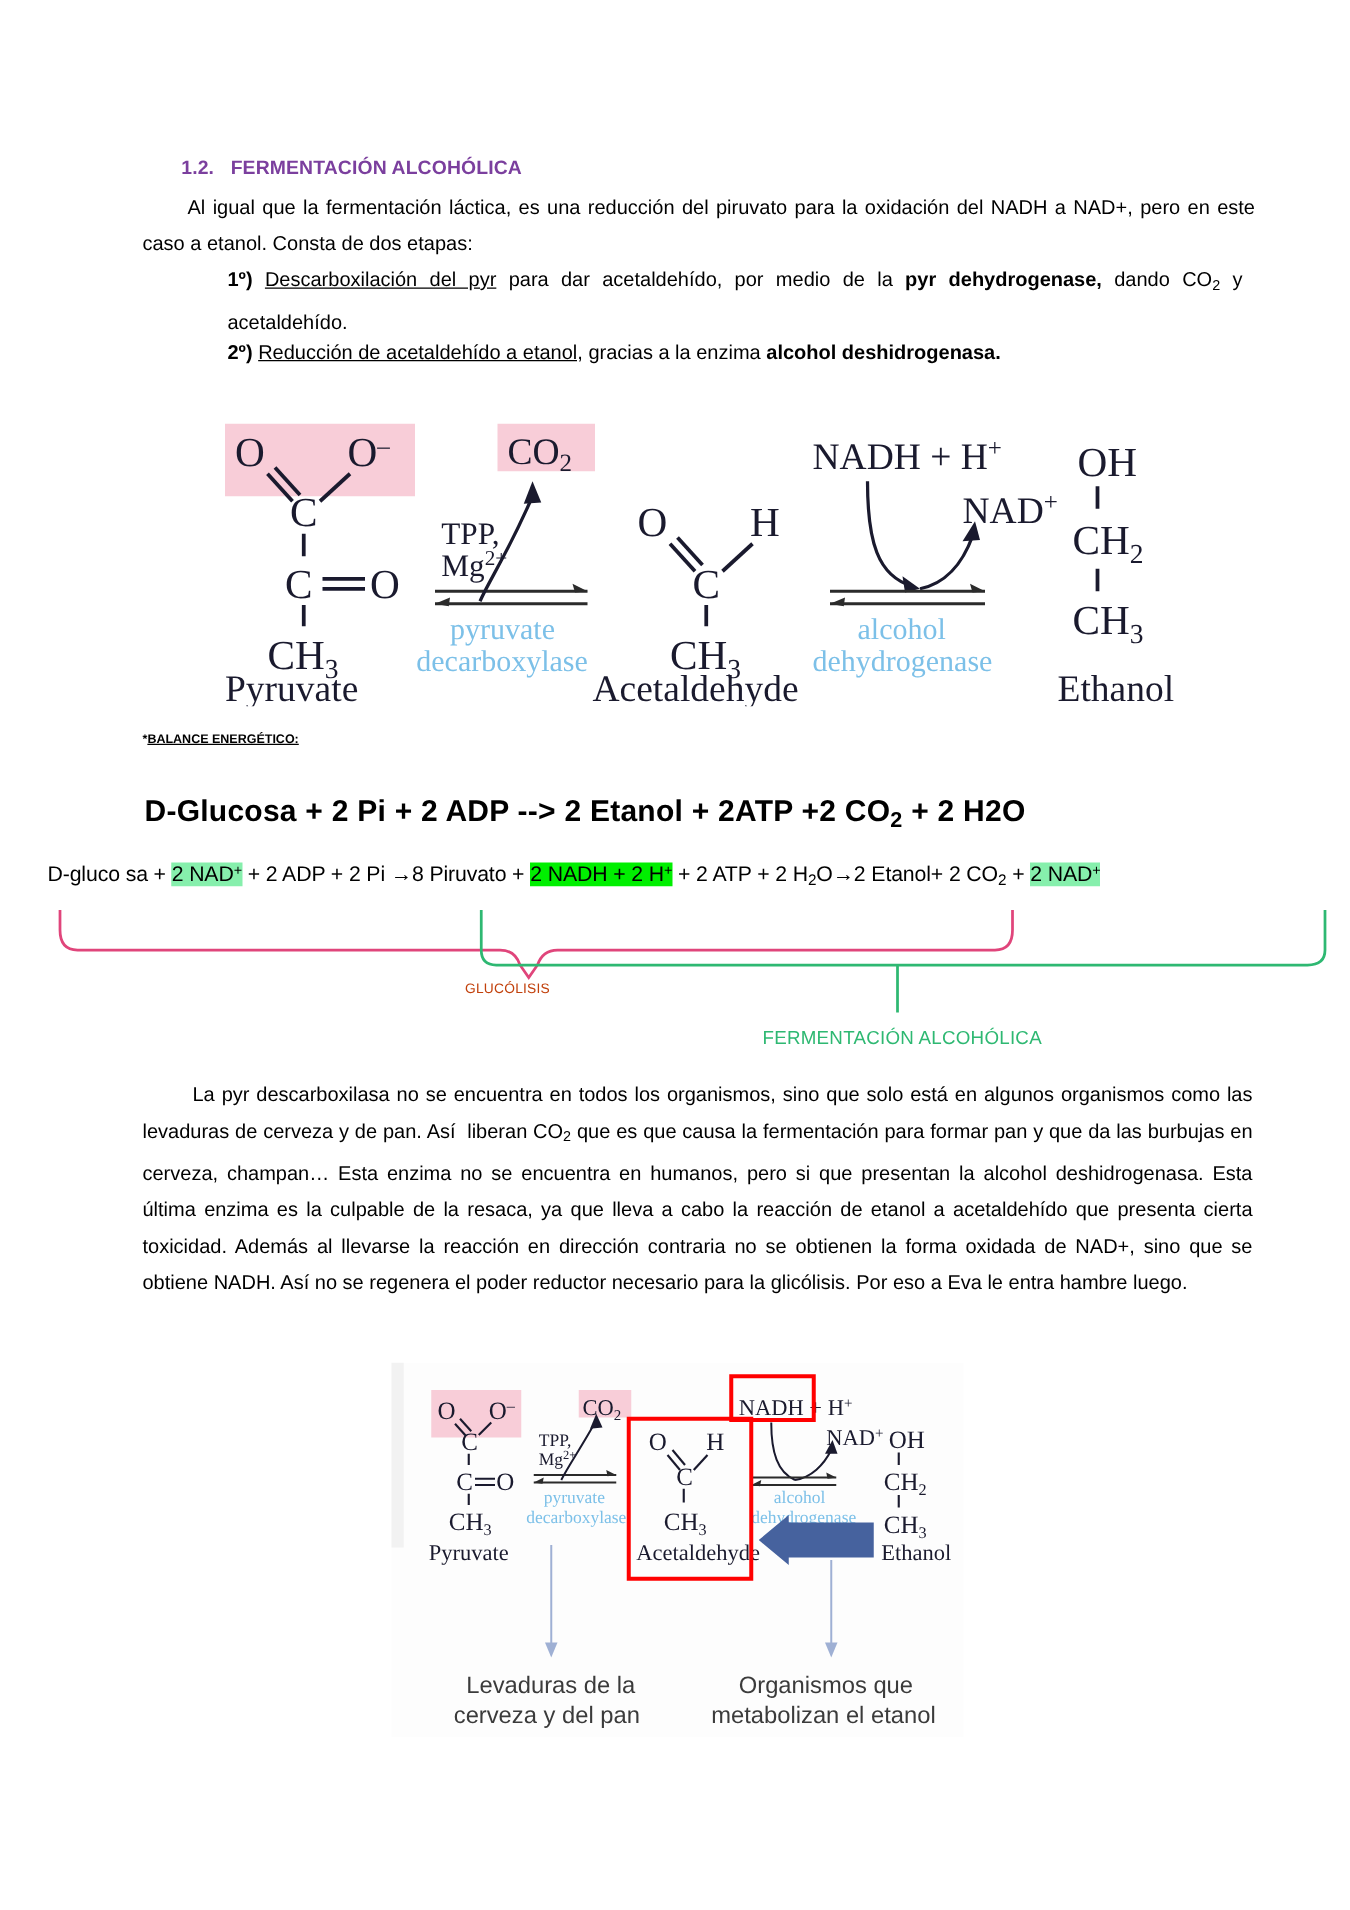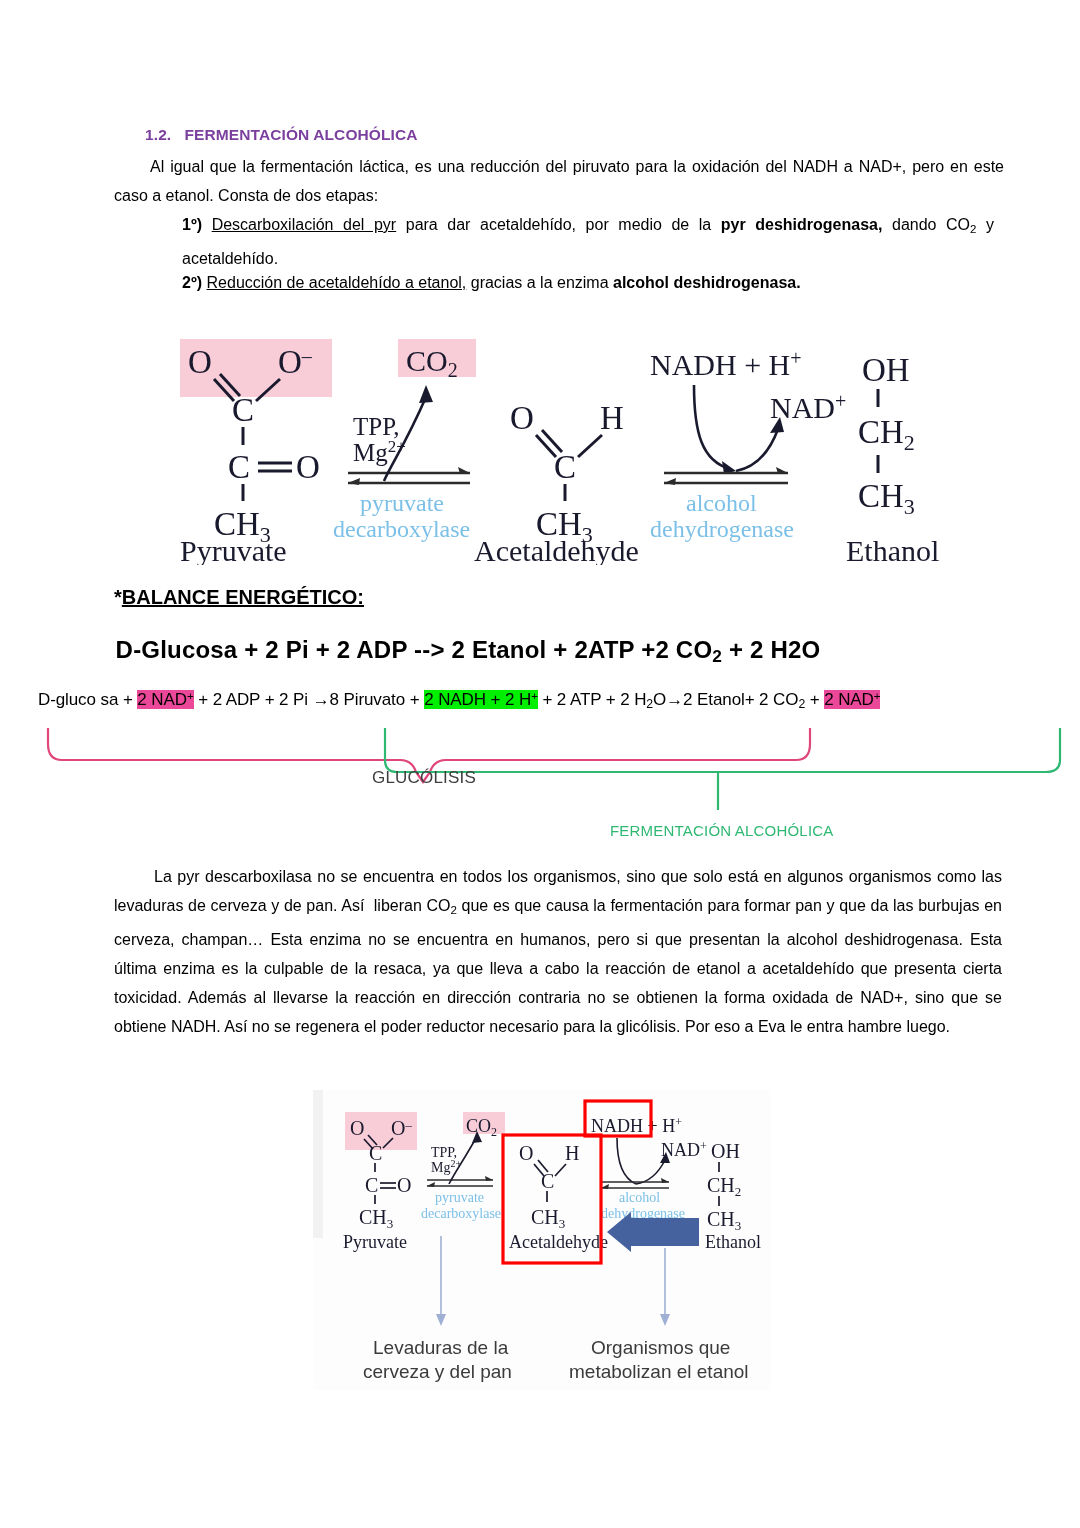--- a/index.html
+++ b/index.html
@@ -33,41 +33,41 @@
   .sub1{left:182px;top:210px;width:812px;}
   .sub2{left:182px;top:268px;width:812px;}
   .sub .lbl{font-weight:bold;}
   .u{text-decoration:underline;}
   .b{font-weight:bold;}
   sub{font-size:.72em;vertical-align:-.25em;}
   sup{font-size:.68em;vertical-align:.42em;}
 
   
   .balance-title{
-    position:absolute;left:114px;top:586px;font-size:20px;font-weight:bold;
+    position:absolute;left:114px;top:586px;font-size:10px;font-weight:bold;
   }
   .balance-title .u{text-decoration:underline;}
 
   .balance-eq{
     position:absolute;left:0;top:636px;width:936px;text-align:center;
     font-size:24px;font-weight:bold;letter-spacing:.2px;
   }
 
   
   .eq-line{
     position:absolute;left:38px;top:690px;width:1030px;
     font-size:17px;white-space:nowrap;letter-spacing:-.1px;
   }
-  .hl-cyan{background:#ec4899;margin-top:32px;}
+  .hl-cyan{background:#86efac;margin-top:32px;}
   .hl-green{background:#00ef00;}
 
   
   .brackets{position:absolute;left:0;top:720px;width:1080px;height:150px;}
   .lbl-gluc{
-    position:absolute;left:372px;top:768px;font-size:17px;color:#404040;
+    position:absolute;left:372px;top:785px;font-size:11px;color:#c2410c;
     letter-spacing:.2px;
   }
   .lbl-ferm{
     position:absolute;left:610px;top:822px;font-size:15px;color:#2eb872;
     letter-spacing:.2px;
   }
 
   
   .fig-top{position:absolute;left:170px;top:333px;width:820px;height:232px;}
   .fig-bot{position:absolute;left:313px;top:1090px;width:458px;height:300px;}
@@ -82,21 +82,21 @@
     &nbsp;
     <span class="ttl">FERMENTACIÓN ALCOHÓLICA</span>
   </div>
 
   <div class="para intro">
     Al igual que la fermentación láctica, es una reducción del piruvato para la oxidación del NADH a NAD+, pero en este caso a etanol. Consta de dos etapas:
   </div>
 
   <div class="sub sub1">
     <span class="lbl">1º)</span>
-    <span class="u">Descarboxilación del pyr</span><span> para dar acetaldehído, por medio de la </span><span class="b">pyr deshidrogenasa,</span><span> dando CO<sub>2</sub> y acetaldehído.</span>
+    <span class="u">Descarboxilación del pyr</span><span> para dar acetaldehído, por medio de la </span><span class="b">pyr dehydrogenase,</span><span> dando CO<sub>2</sub> y acetaldehído.</span>
   </div>
 
   <div class="sub sub2">
     <span class="lbl">2º)</span>
     <span class="u">Reducción de acetaldehído a etanol,</span><span> gracias a la enzima </span><span class="b">alcohol deshidrogenasa.</span>
   </div>
 
   <svg class="fig-top" viewBox="0 0 820 232">
 
     <rect x="10" y="6" width="152" height="58" fill="#f8cdd8"></rect>

